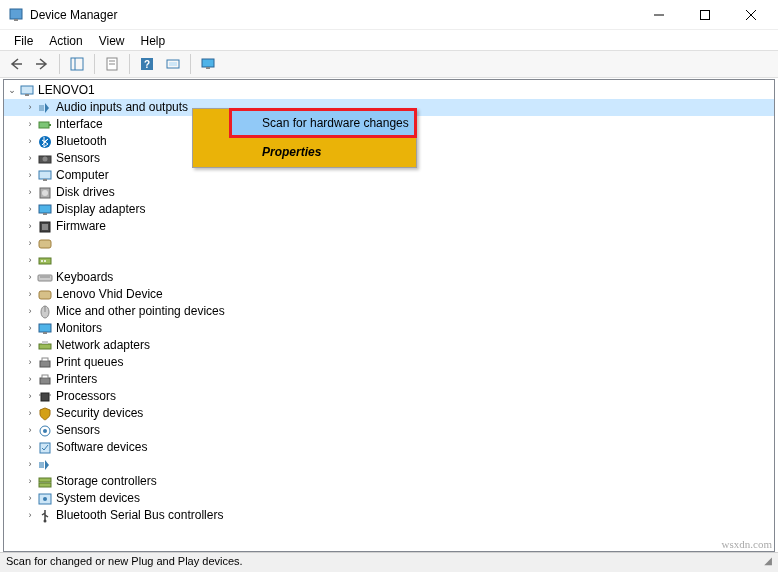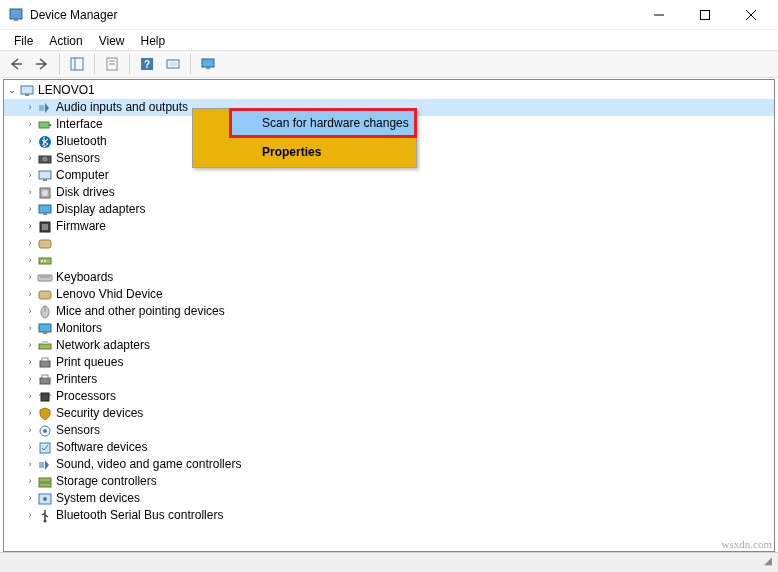--- a/index.html
+++ b/index.html
@@ -24,21 +24,21 @@
 .tree-panel { position: absolute; top: 79px; bottom: 20px; left: 3px; right: 3px; border: 1px solid #828790; overflow-y: scroll; background: #fff; font-size: 12px; padding: 2px 0; }
 .tree-row { display: flex; align-items: center; height: 17px; line-height: 17px; white-space: nowrap; }
 .tree-row.sel { background: #cce8ff; }
 .expander { width: 12px; text-align: center; color: #555; font-size: 9px; user-select: none; }
 .dev-icon { width: 16px; height: 16px; margin: 0 3px 0 1px; flex-shrink: 0; }
 
 
 .ctxmenu { position: absolute; left: 192px; top: 108px; width: 225px; background: #eab308; border: 1px solid #a0a0a0; box-shadow: 2px 2px 3px rgba(0,0,0,.25); font-size: 12px; padding-left: 37px; }
 .ctxitem { height: 30px; display: flex; align-items: center; padding-left: 30px; border: 2px solid transparent; }
 .ctxitem.highlight-red { background: #91c9f7; border: 3px solid #ed1c24; margin: -1px; position: relative; z-index: 1; }
-.ctxitem.bold { font-weight: bold; }
+.ctxitem.bold { font-weight: bold; font-style: italic; }
 
 
 .statusbar { position: absolute; bottom: 0; left: 0; right: 0; height: 20px; background: #f0f0f0; border-top: 1px solid #d0d0d0; font-size: 11px; padding: 2px 6px; display: flex; }
 .statusbar .grip { margin-left: auto; color: #888; font-size: 10px; }
 .watermark { position: absolute; right: 6px; bottom: 22px; font-size: 11px; color: #aaa; font-family: Liberation Serif, serif; }
 
 
 .tree-panel::-webkit-scrollbar { width: 17px; }
 .tree-panel::-webkit-scrollbar-track { background: #f0f0f0; }
 .tree-panel::-webkit-scrollbar-thumb { background: #c1c1c1; }
@@ -300,21 +300,20 @@
           <path d="M5 8 L7 10 L11 5" stroke="#3a7db0" fill="none"></path>
         </svg>
         <span>Software devices</span>
       </div>
       <div class="tree-row" style="padding-left: 20px;">
         <span class="expander">›</span>
         <svg class="dev-icon" viewBox="0 0 16 16">
           <rect x="2" y="5" width="5" height="6" fill="#8bb6d6"></rect>
           <path d="M8 3 L12 8 L8 13 Z" fill="#3a7db0"></path>
         </svg>
-        <span>Sound, video and game controllers</span>
       </div>
       <div class="tree-row" style="padding-left: 20px;">
         <span class="expander">›</span>
         <svg class="dev-icon" viewBox="0 0 16 16">
           <rect x="2" y="4" width="12" height="4" fill="#9bbb59" stroke="#5a7a2a"></rect>
           <rect x="2" y="9" width="12" height="4" fill="#9bbb59" stroke="#5a7a2a"></rect>
         </svg>
         <span>Storage controllers</span>
       </div>
       <div class="tree-row" style="padding-left: 20px;">
@@ -339,16 +338,17 @@
 <div class="ctxmenu">
   <div class="ctxitem highlight-red">
     <span>Scan for hardware changes</span>
   </div>
   <div class="ctxitem bold">
     <span>Properties</span>
   </div>
 </div>
 
 <div class="statusbar">
+  <span>Scan for changed or new Plug and Play devices.</span>
   <span class="grip">◢</span>
 </div>
 
 <div class="watermark">wsxdn.com</div>
 
 </body></html>

